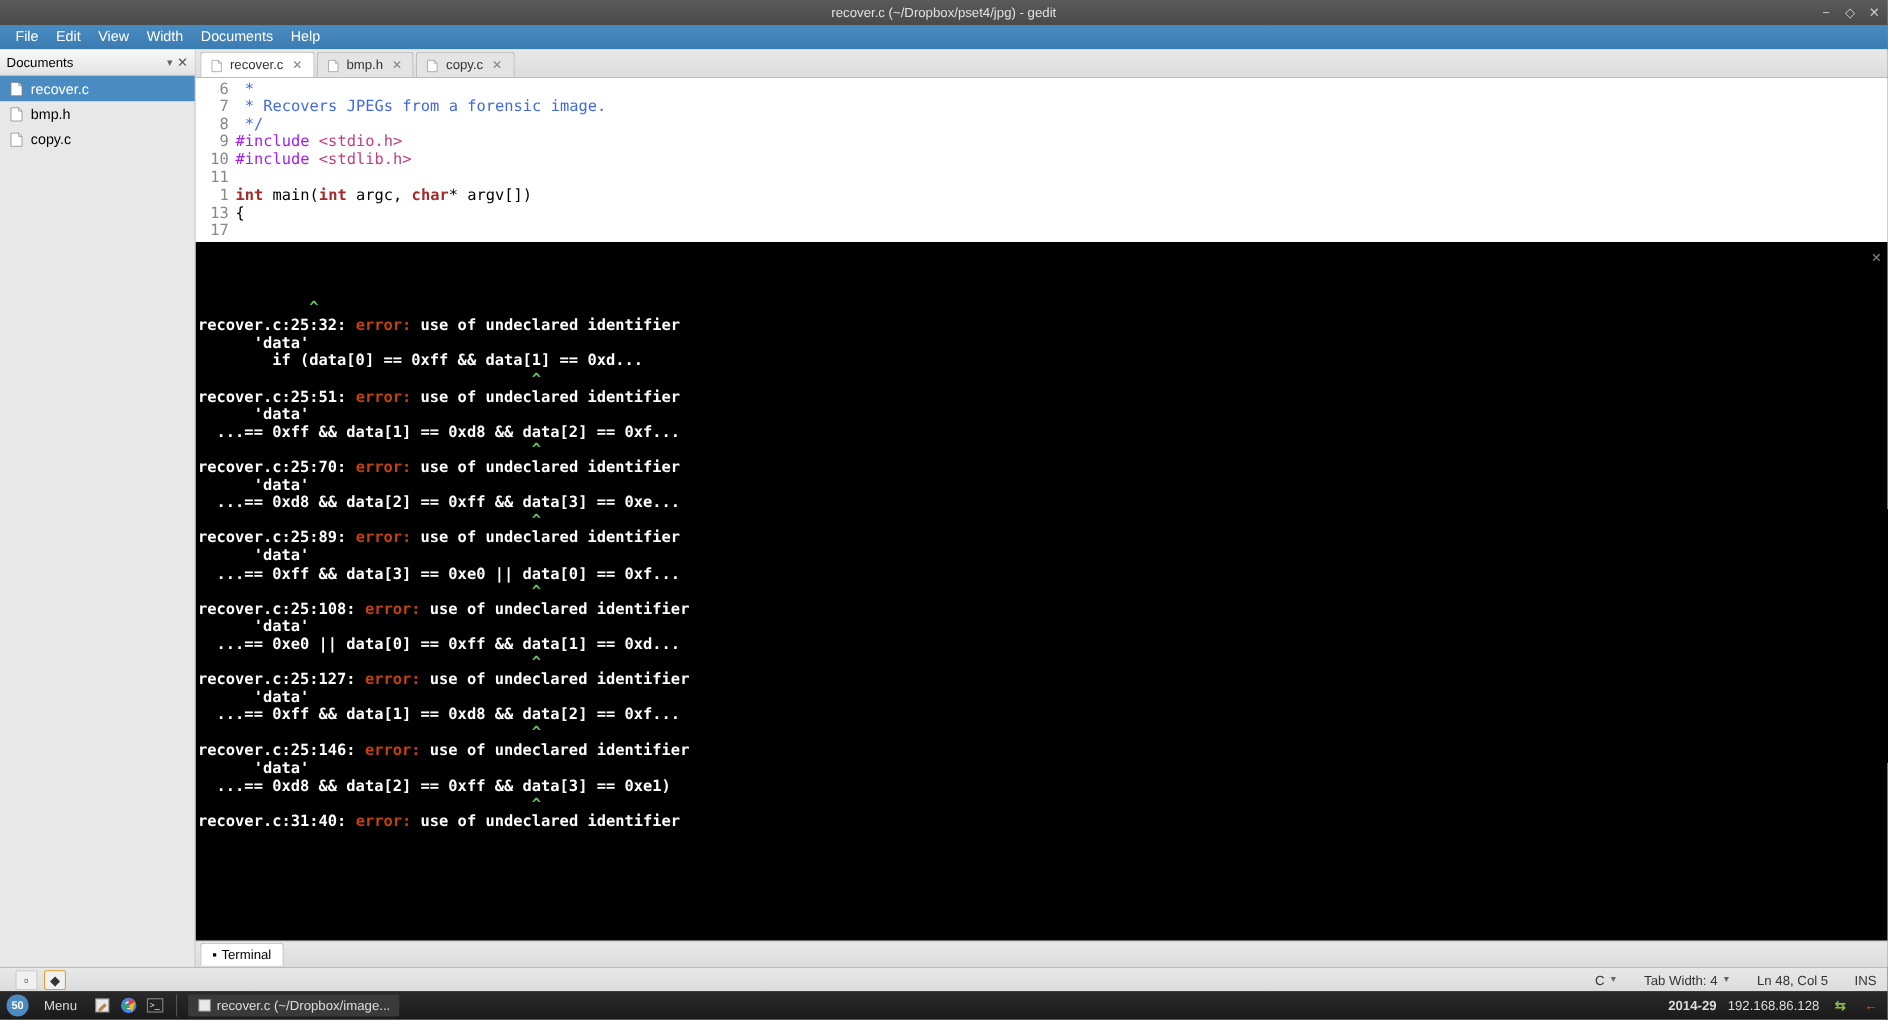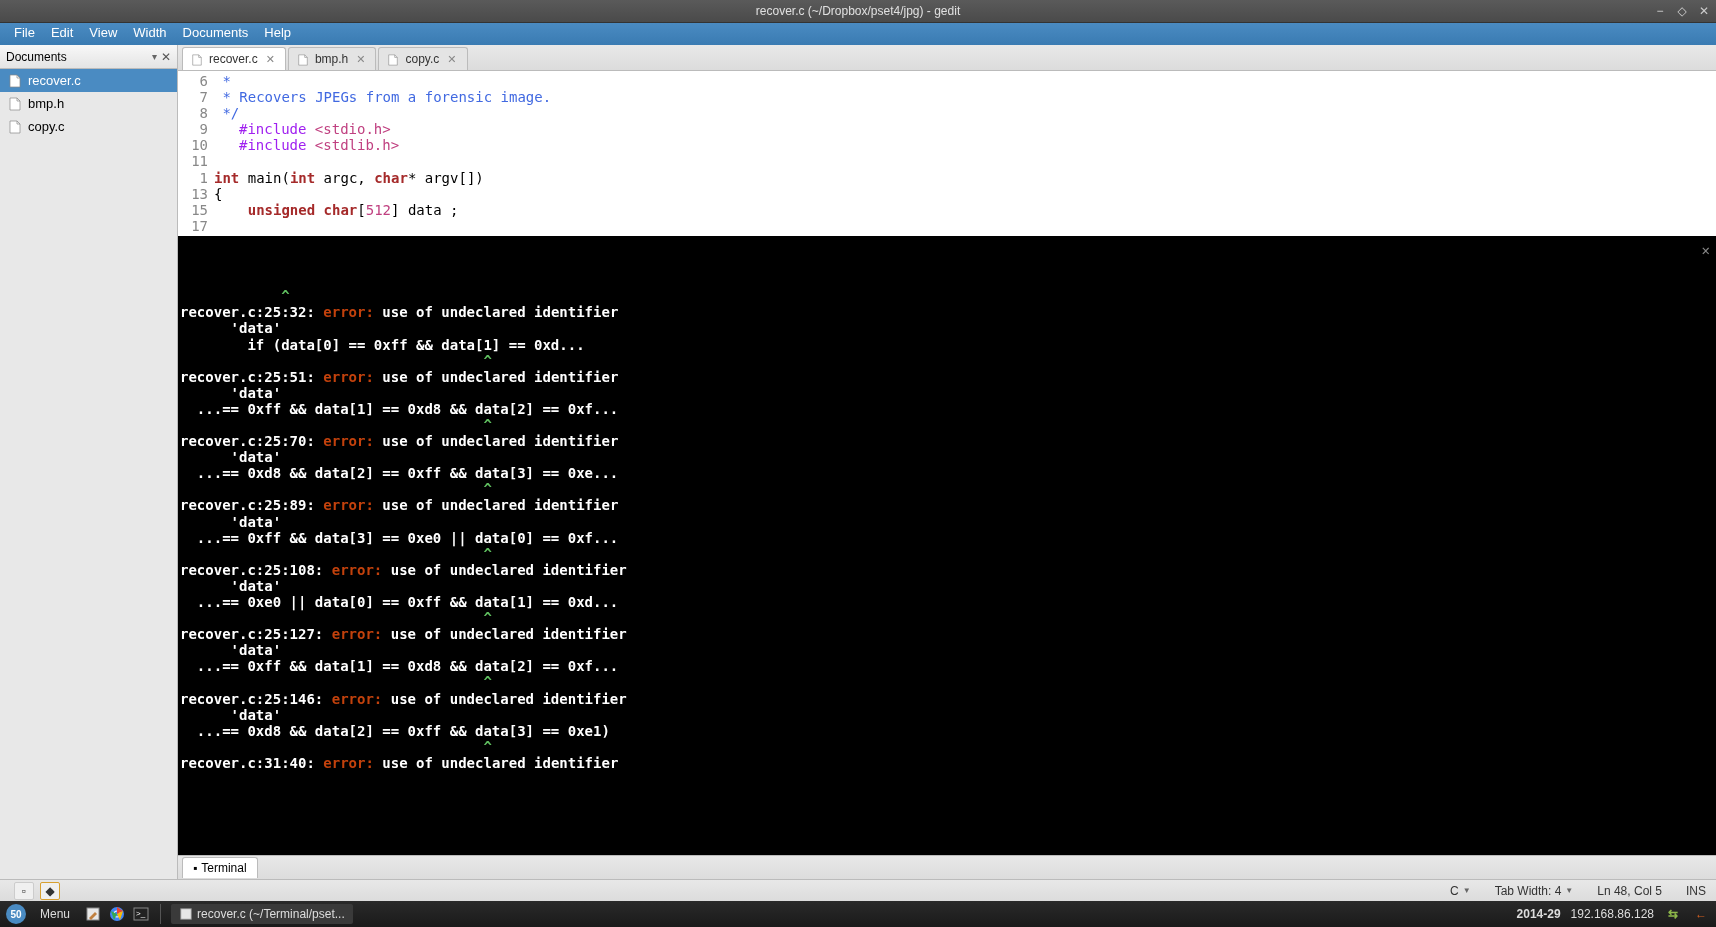--- a/index.html
+++ b/index.html
@@ -29,21 +29,21 @@
 .tab { padding: 4px 8px; display: flex; align-items: center; gap: 6px; background: #e4e4e4; border: 1px solid #bbb; border-bottom: none; border-radius: 3px 3px 0 0; margin-right: 2px; cursor: pointer; font-size: 12px; color: #333; }
 .tab.active { background: #fff; }
 .tab-close { color: #888; font-size: 11px; cursor: pointer; padding: 0 2px; }
 .tab-icon { width: 12px; height: 12px; display: inline-flex; }
 
 .code-view { flex: 0 0 auto; overflow: auto; font-family: 'DejaVu Sans Mono', monospace; font-size: 14px; line-height: 1.15; padding: 2px 0; background: #fff; }
 .code-line { display: flex; white-space: pre; }
 .ln { width: 36px; text-align: right; color: #888; padding-right: 6px; user-select: none; }
 .lc { flex: 1; }
 .kw { color: #a52a2a; font-weight: bold; }
-.pp { color: #a020f0; margin-left: 25px; }
+.pp { color: #a020f0; }
 .str { color: #c04080; }
 .num { color: #c04080; }
 .cmt { color: #4169e1; }
 
 .terminal-wrap { flex: 1; display: flex; flex-direction: column; min-height: 0; }
 .terminal { flex: 1; background: #000; color: #fff; font-family: 'DejaVu Sans Mono', monospace; font-size: 14px; font-weight: bold; line-height: 1.15; overflow-y: auto; padding: 4px 2px; white-space: pre; position: relative; }
 .term-err { color: #c2410c; }
 .term-close { position: absolute; right: 6px; top: 6px; color: #888; cursor: pointer; font-size: 14px; z-index: 10; }
 .terminal::-webkit-scrollbar { width: 18px; }
 .terminal::-webkit-scrollbar-track { background: #d4d4d4; }
@@ -163,21 +163,20 @@
       </div>
     <div class="code-view" id="code-view">
         <div class="code-line"><span class="ln">6</span><span class="lc"><span class="cmt"> *</span></span></div>
         <div class="code-line"><span class="ln">7</span><span class="lc"><span class="cmt"> * Recovers JPEGs from a forensic image.</span></span></div>
         <div class="code-line"><span class="ln">8</span><span class="lc"><span class="cmt"> */</span></span></div>
         <div class="code-line"><span class="ln">9</span><span class="lc"><span class="pp">#include </span><span class="str">&lt;stdio.h&gt;</span></span></div>
         <div class="code-line"><span class="ln">10</span><span class="lc"><span class="pp">#include </span><span class="str">&lt;stdlib.h&gt;</span></span></div>
         <div class="code-line"><span class="ln">11</span><span class="lc"></span></div>
         <div class="code-line"><span class="ln">1</span><span class="lc"><span class="kw">int</span><span> main(</span><span class="kw">int</span><span> argc, </span><span class="kw">char</span><span>* argv[])</span></span></div>
         <div class="code-line"><span class="ln">13</span><span class="lc"><span>{</span></span></div>
-        <div class="code-line"><span class="ln">15</span><span class="lc"><span>    </span><span class="kw">unsigned char</span><span>[</span><span class="num">512</span><span>] data ;</span></span></div>
         <div class="code-line"><span class="ln">17</span><span class="lc"></span></div>
       </div>
 
     <div class="terminal-wrap">
       <div class="terminal" id="terminal">
         <span class="term-close">✕</span>
       <div><span style="color: rgb(255, 255, 255);">            </span><span style="color: rgb(96, 192, 96);">^</span></div><div><span style="color: rgb(255, 255, 255);">recover.c:25:32: </span><span class="term-err">error:</span><span style="color: rgb(255, 255, 255);"> use of undeclared identifier</span></div><div><span style="color: rgb(255, 255, 255);">      'data'</span></div><div><span style="color: rgb(255, 255, 255);">        if (data[0] == 0xff &amp;&amp; data[1] == 0xd...</span></div><div><span style="color: rgb(255, 255, 255);">                                    </span><span style="color: rgb(96, 192, 96);">^</span></div><div><span style="color: rgb(255, 255, 255);">recover.c:25:51: </span><span class="term-err">error:</span><span style="color: rgb(255, 255, 255);"> use of undeclared identifier</span></div><div><span style="color: rgb(255, 255, 255);">      'data'</span></div><div><span style="color: rgb(255, 255, 255);">  ...== 0xff &amp;&amp; data[1] == 0xd8 &amp;&amp; data[2] == 0xf...</span></div><div><span style="color: rgb(255, 255, 255);">                                    </span><span style="color: rgb(96, 192, 96);">^</span></div><div><span style="color: rgb(255, 255, 255);">recover.c:25:70: </span><span class="term-err">error:</span><span style="color: rgb(255, 255, 255);"> use of undeclared identifier</span></div><div><span style="color: rgb(255, 255, 255);">      'data'</span></div><div><span style="color: rgb(255, 255, 255);">  ...== 0xd8 &amp;&amp; data[2] == 0xff &amp;&amp; data[3] == 0xe...</span></div><div><span style="color: rgb(255, 255, 255);">                                    </span><span style="color: rgb(96, 192, 96);">^</span></div><div><span style="color: rgb(255, 255, 255);">recover.c:25:89: </span><span class="term-err">error:</span><span style="color: rgb(255, 255, 255);"> use of undeclared identifier</span></div><div><span style="color: rgb(255, 255, 255);">      'data'</span></div><div><span style="color: rgb(255, 255, 255);">  ...== 0xff &amp;&amp; data[3] == 0xe0 || data[0] == 0xf...</span></div><div><span style="color: rgb(255, 255, 255);">                                    </span><span style="color: rgb(96, 192, 96);">^</span></div><div><span style="color: rgb(255, 255, 255);">recover.c:25:108: </span><span class="term-err">error:</span><span style="color: rgb(255, 255, 255);"> use of undeclared identifier</span></div><div><span style="color: rgb(255, 255, 255);">      'data'</span></div><div><span style="color: rgb(255, 255, 255);">  ...== 0xe0 || data[0] == 0xff &amp;&amp; data[1] == 0xd...</span></div><div><span style="color: rgb(255, 255, 255);">                                    </span><span style="color: rgb(96, 192, 96);">^</span></div><div><span style="color: rgb(255, 255, 255);">recover.c:25:127: </span><span class="term-err">error:</span><span style="color: rgb(255, 255, 255);"> use of undeclared identifier</span></div><div><span style="color: rgb(255, 255, 255);">      'data'</span></div><div><span style="color: rgb(255, 255, 255);">  ...== 0xff &amp;&amp; data[1] == 0xd8 &amp;&amp; data[2] == 0xf...</span></div><div><span style="color: rgb(255, 255, 255);">                                    </span><span style="color: rgb(96, 192, 96);">^</span></div><div><span style="color: rgb(255, 255, 255);">recover.c:25:146: </span><span class="term-err">error:</span><span style="color: rgb(255, 255, 255);"> use of undeclared identifier</span></div><div><span style="color: rgb(255, 255, 255);">      'data'</span></div><div><span style="color: rgb(255, 255, 255);">  ...== 0xd8 &amp;&amp; data[2] == 0xff &amp;&amp; data[3] == 0xe1)</span></div><div><span style="color: rgb(255, 255, 255);">                                    </span><span style="color: rgb(96, 192, 96);">^</span></div><div><span style="color: rgb(255, 255, 255);">recover.c:31:40: </span><span class="term-err">error:</span><span style="color: rgb(255, 255, 255);"> use of undeclared identifier</span></div></div>
       <div class="term-tabs">
         <div class="term-tab">
           <span>▪</span>
@@ -232,21 +231,21 @@
     <svg viewBox="0 0 16 16" width="16" height="16">
         <rect x="1" y="2" width="14" height="12" fill="#222" stroke="#888"></rect>
         <text x="3" y="10" fill="#fff" font-size="8">&gt;_</text>
       </svg>
   </div>
   <div style="width:1px;height:20px;background:#555;margin:0 4px;"></div>
   <div class="taskbar-item active">
     <svg viewBox="0 0 16 16" width="14" height="14">
         <rect x="2" y="2" width="12" height="12" fill="#e8e8e8" stroke="#888"></rect>
       </svg>
-    <span>recover.c (~/Terminal/pset...</span>
+    <span>recover.c (~/Dropbox/image...</span>
   </div>
   <div class="taskbar-right">
     <span style="font-weight:bold;">2014-29</span>
     <span>192.168.86.128</span>
     <span class="taskbar-icon" style="color:#8db84a;font-weight:bold;">⇆</span>
     <span class="taskbar-icon tb-compass">←</span>
   </div>
 </div>
 
 </body></html>

